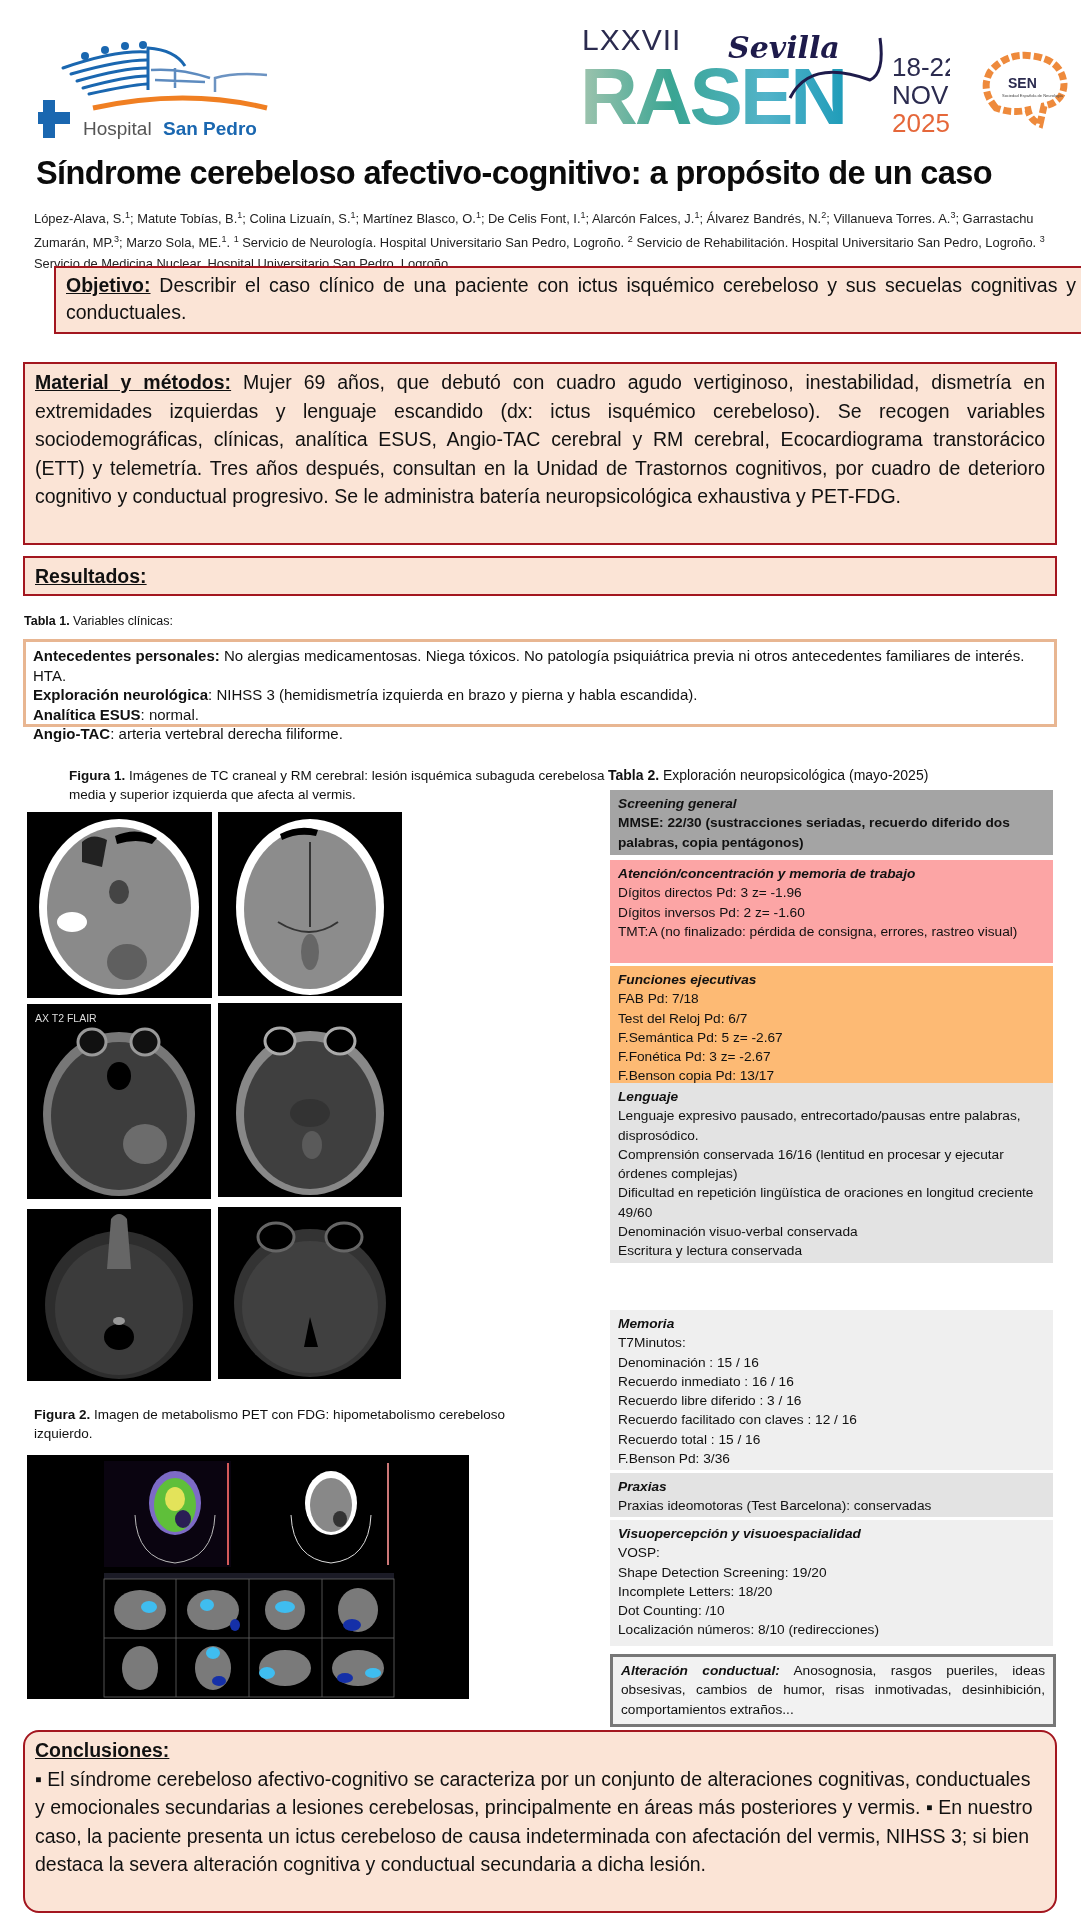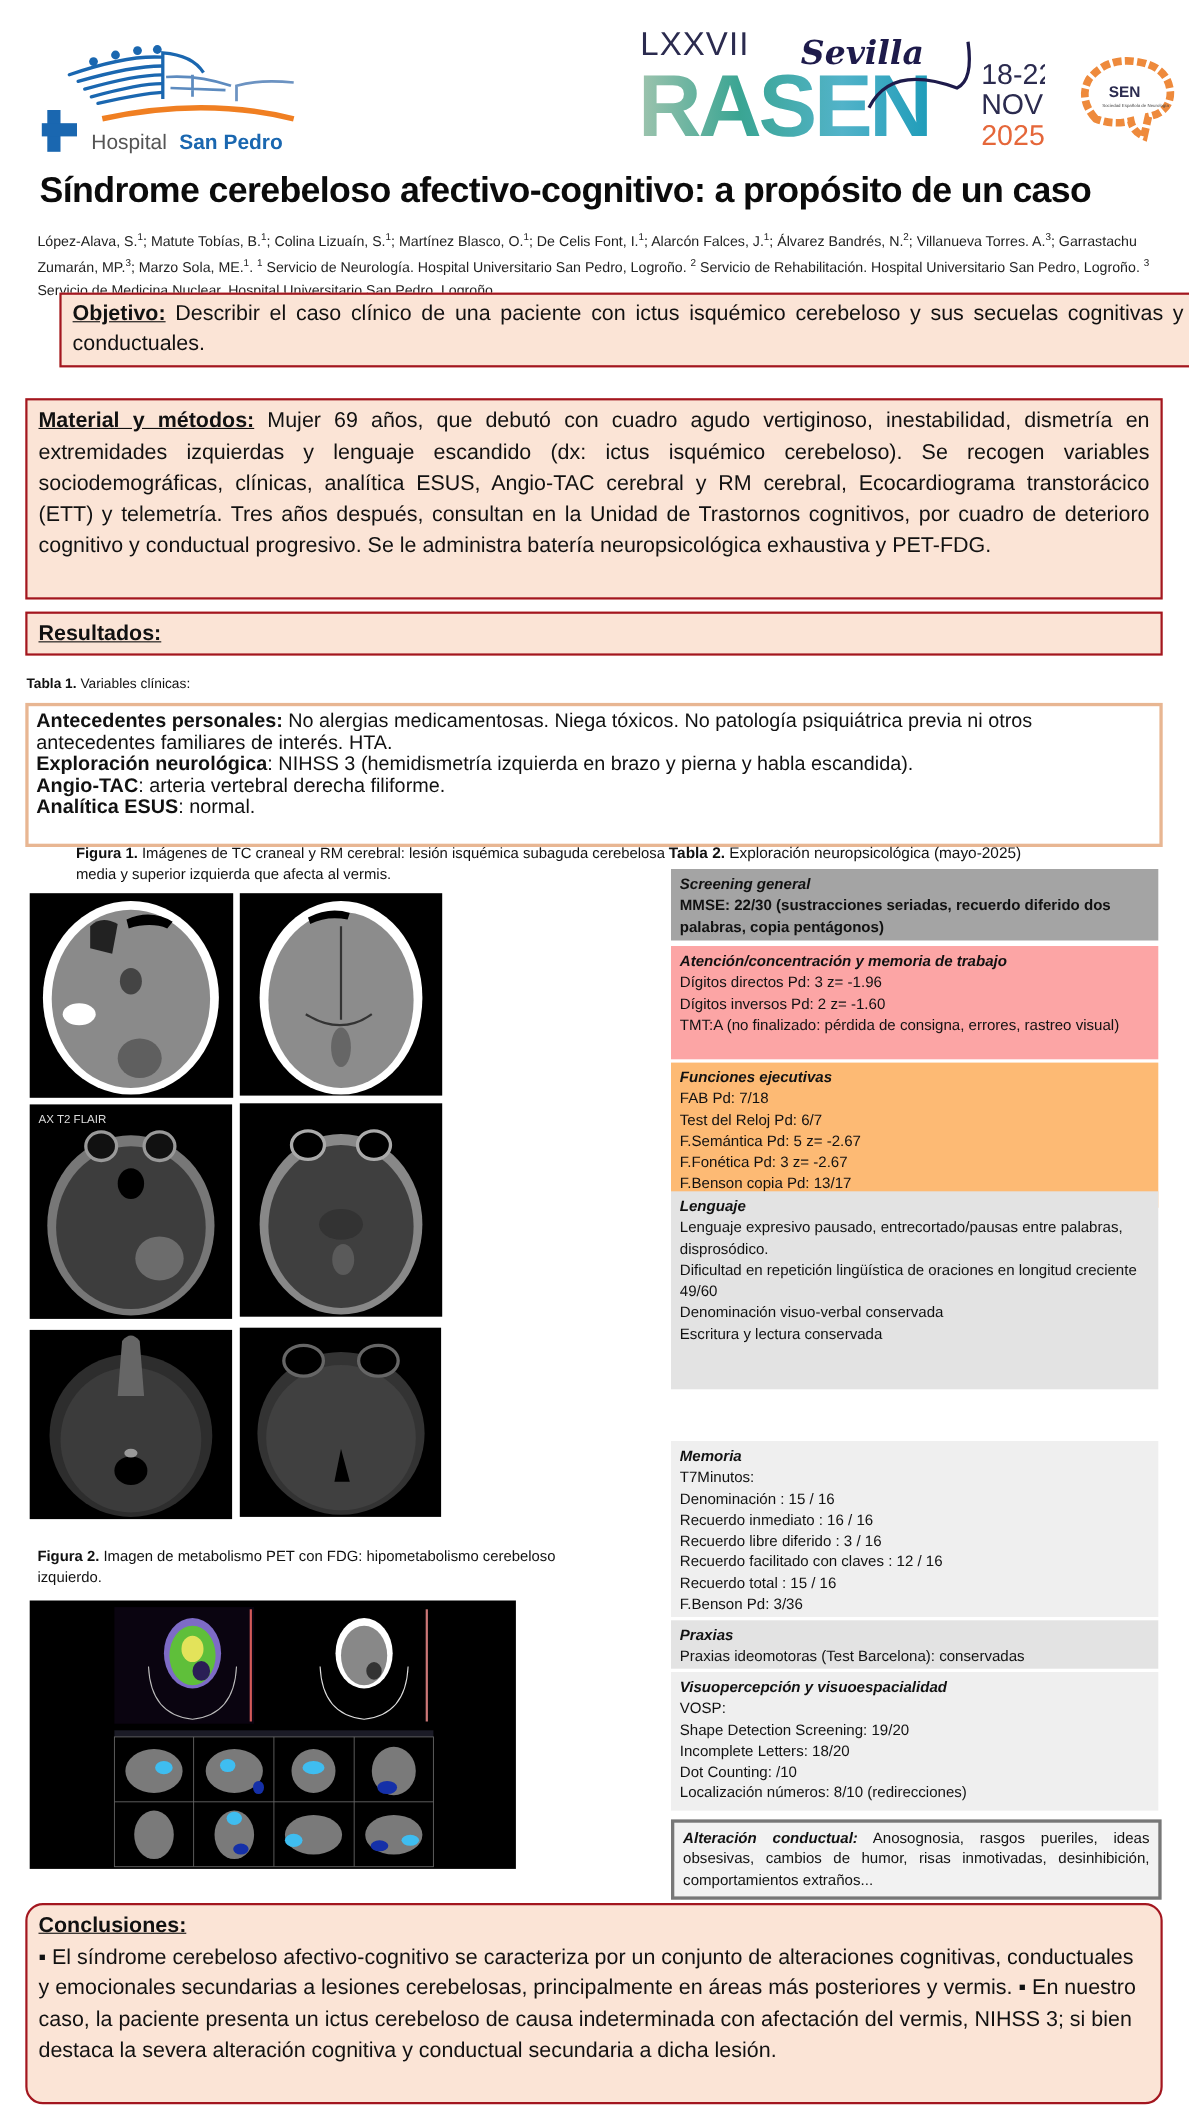--- a/index.html
+++ b/index.html
@@ -17,21 +17,21 @@
   .authors sup { font-size: 9px; }
 
   .box { position: absolute; left: 23px; width: 1034px; background: #fbe4d6; border: 2px solid #a3161f; padding: 4px 10px; font-family: "Liberation Sans Narrow", "Liberation Sans", sans-serif; color: #111; }
   .box .head { font-weight: bold; text-decoration: underline; }
   .obj { top: 266px; height: 68px; font-size: 19.5px; line-height: 27px; text-align: justify; margin-left: 31px; }
   .mm { top: 362px; height: 183px; font-size: 19.5px; line-height: 28.5px; text-align: justify; }
   .res { top: 556px; height: 40px; font-size: 19.5px; line-height: 28px; }
   .concl { top: 1730px; height: 183px; font-size: 19.5px; line-height: 28.6px; border-radius: 16px; }
 
   .tabla1-cap { position: absolute; left: 24px; top: 614px; font-size: 12.5px; color: #111; }
-  .tabla1 { position: absolute; left: 23px; top: 639px; width: 1034px; height: 131px; border: 3px solid #e8b692; padding: 4px 7px; font-size: 18px; line-height: 19.5px; color: #111; }
+  .tabla1 { position: absolute; left: 23px; top: 639px; width: 1034px; height: 88px; border: 3px solid #e8b692; padding: 4px 7px; font-size: 15px; line-height: 19.5px; color: #111; }
   .tabla1 b { font-weight: bold; }
 
   .fig1-cap { position: absolute; left: 24px; top: 766px; width: 560px; font-size: 13.5px; line-height: 19px; color: #111; margin-left: 45px; }
   .fig2-cap { position: absolute; left: 34px; top: 1405px; width: 520px; font-size: 13.5px; line-height: 19px; color: #111; }
 
   .scan { position: absolute; background: #000; overflow: hidden; }
   .scan svg { display: block; width: 100%; height: 100%; }
   .scan-label { position: absolute; left: 8px; top: 8px; color: #ddd; font-size: 10.5px; }
 
   .pet { position: absolute; left: 27px; top: 1455px; width: 442px; height: 244px; background: #000; overflow: hidden; }
@@ -124,22 +124,22 @@
 <div class="box res">
   <span class="head">Resultados:</span>
 </div>
 
 <div class="tabla1-cap">
   <b>Tabla 1.</b><span> Variables clínicas:</span>
 </div>
 <div class="tabla1">
   <div><b>Antecedentes personales:</b><span> No alergias medicamentosas. Niega tóxicos. No patología psiquiátrica previa ni otros antecedentes familiares de interés. HTA.</span></div>
   <div><b>Exploración neurológica</b><span>: NIHSS 3 (hemidismetría izquierda en brazo y pierna y habla escandida).</span></div>
+  <div><b>Analítica ESUS</b><span>: normal.</span></div>
   <div><b>Angio-TAC</b><span>: arteria vertebral derecha filiforme.</span></div>
-  <div><b>Analítica ESUS</b><span>: normal.</span></div>
 </div>
 
 <div class="fig1-cap">
   <b>Figura 1.</b><span> Imágenes de TC craneal y RM cerebral: lesión isquémica subaguda cerebelosa media y superior izquierda que afecta al vermis.</span>
 </div>
 
 <div class="scan" style="left:27px;top:812px;width:185px;height:186px;">
   <svg viewBox="0 0 185 186">
       <ellipse cx="92" cy="95" rx="80" ry="88" fill="#fff"></ellipse>
       <ellipse cx="92" cy="96" rx="72" ry="81" fill="#8a8a8a"></ellipse>
@@ -277,20 +277,21 @@
   <div>F.Semántica Pd: 5 z= -2.67</div>
   <div>F.Fonética Pd: 3 z= -2.67</div>
   <div>F.Benson copia Pd: 13/17</div>
   <div>F.Benson tiempo Pd: 129 seg</div>
   <div>Dificultad en praxis melocinéticas: coordinación-alternancia</div>
 </div>
 
 <div class="t2 t2-leng">
   <div class="h">Lenguaje</div>
   <div>Lenguaje expresivo pausado, entrecortado/pausas entre palabras, disprosódico.</div>
+  <div>Comprensión conservada 16/16 (lentitud en procesar y ejecutar órdenes complejas)</div>
   <div>Dificultad en repetición lingüística de oraciones en longitud creciente 49/60</div>
   <div>Denominación visuo-verbal conservada</div>
   <div>Escritura y lectura conservada</div>
 </div>
 
 <div class="t2 t2-mem">
   <div class="h">Memoria</div>
   <div>T7Minutos:</div>
   <div>Denominación : 15 / 16</div>
   <div>Recuerdo inmediato : 16 / 16</div>

